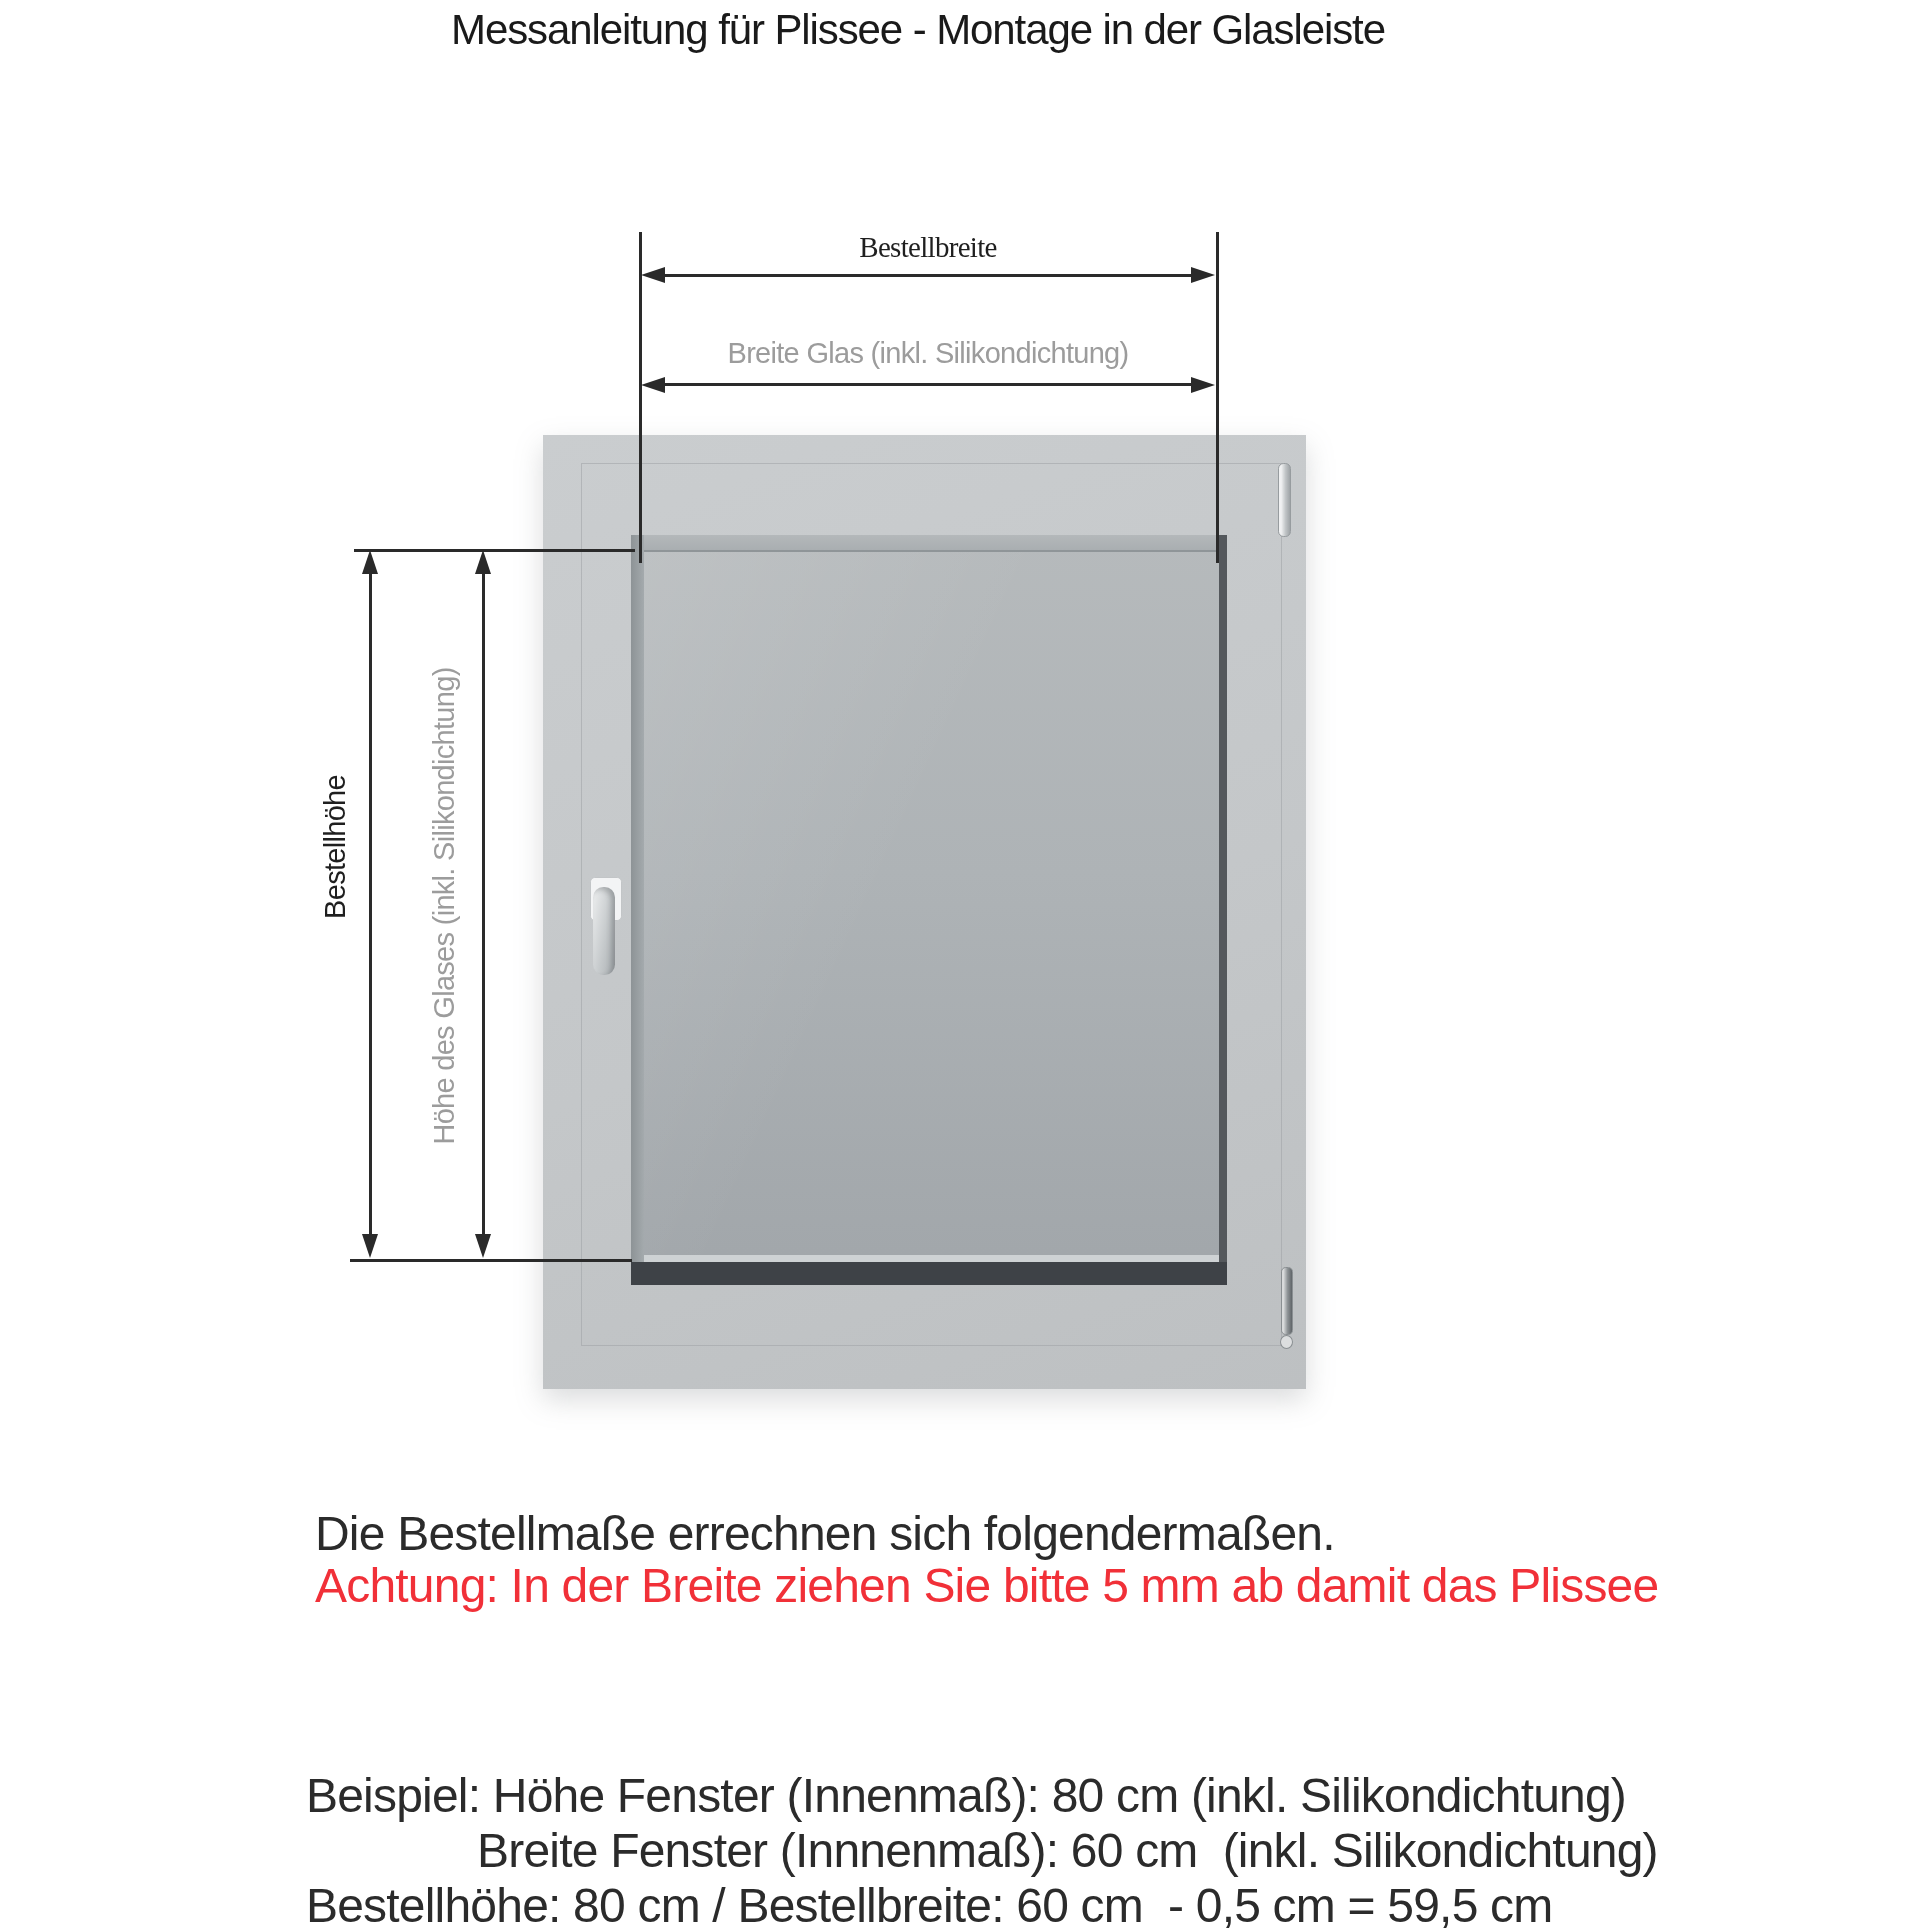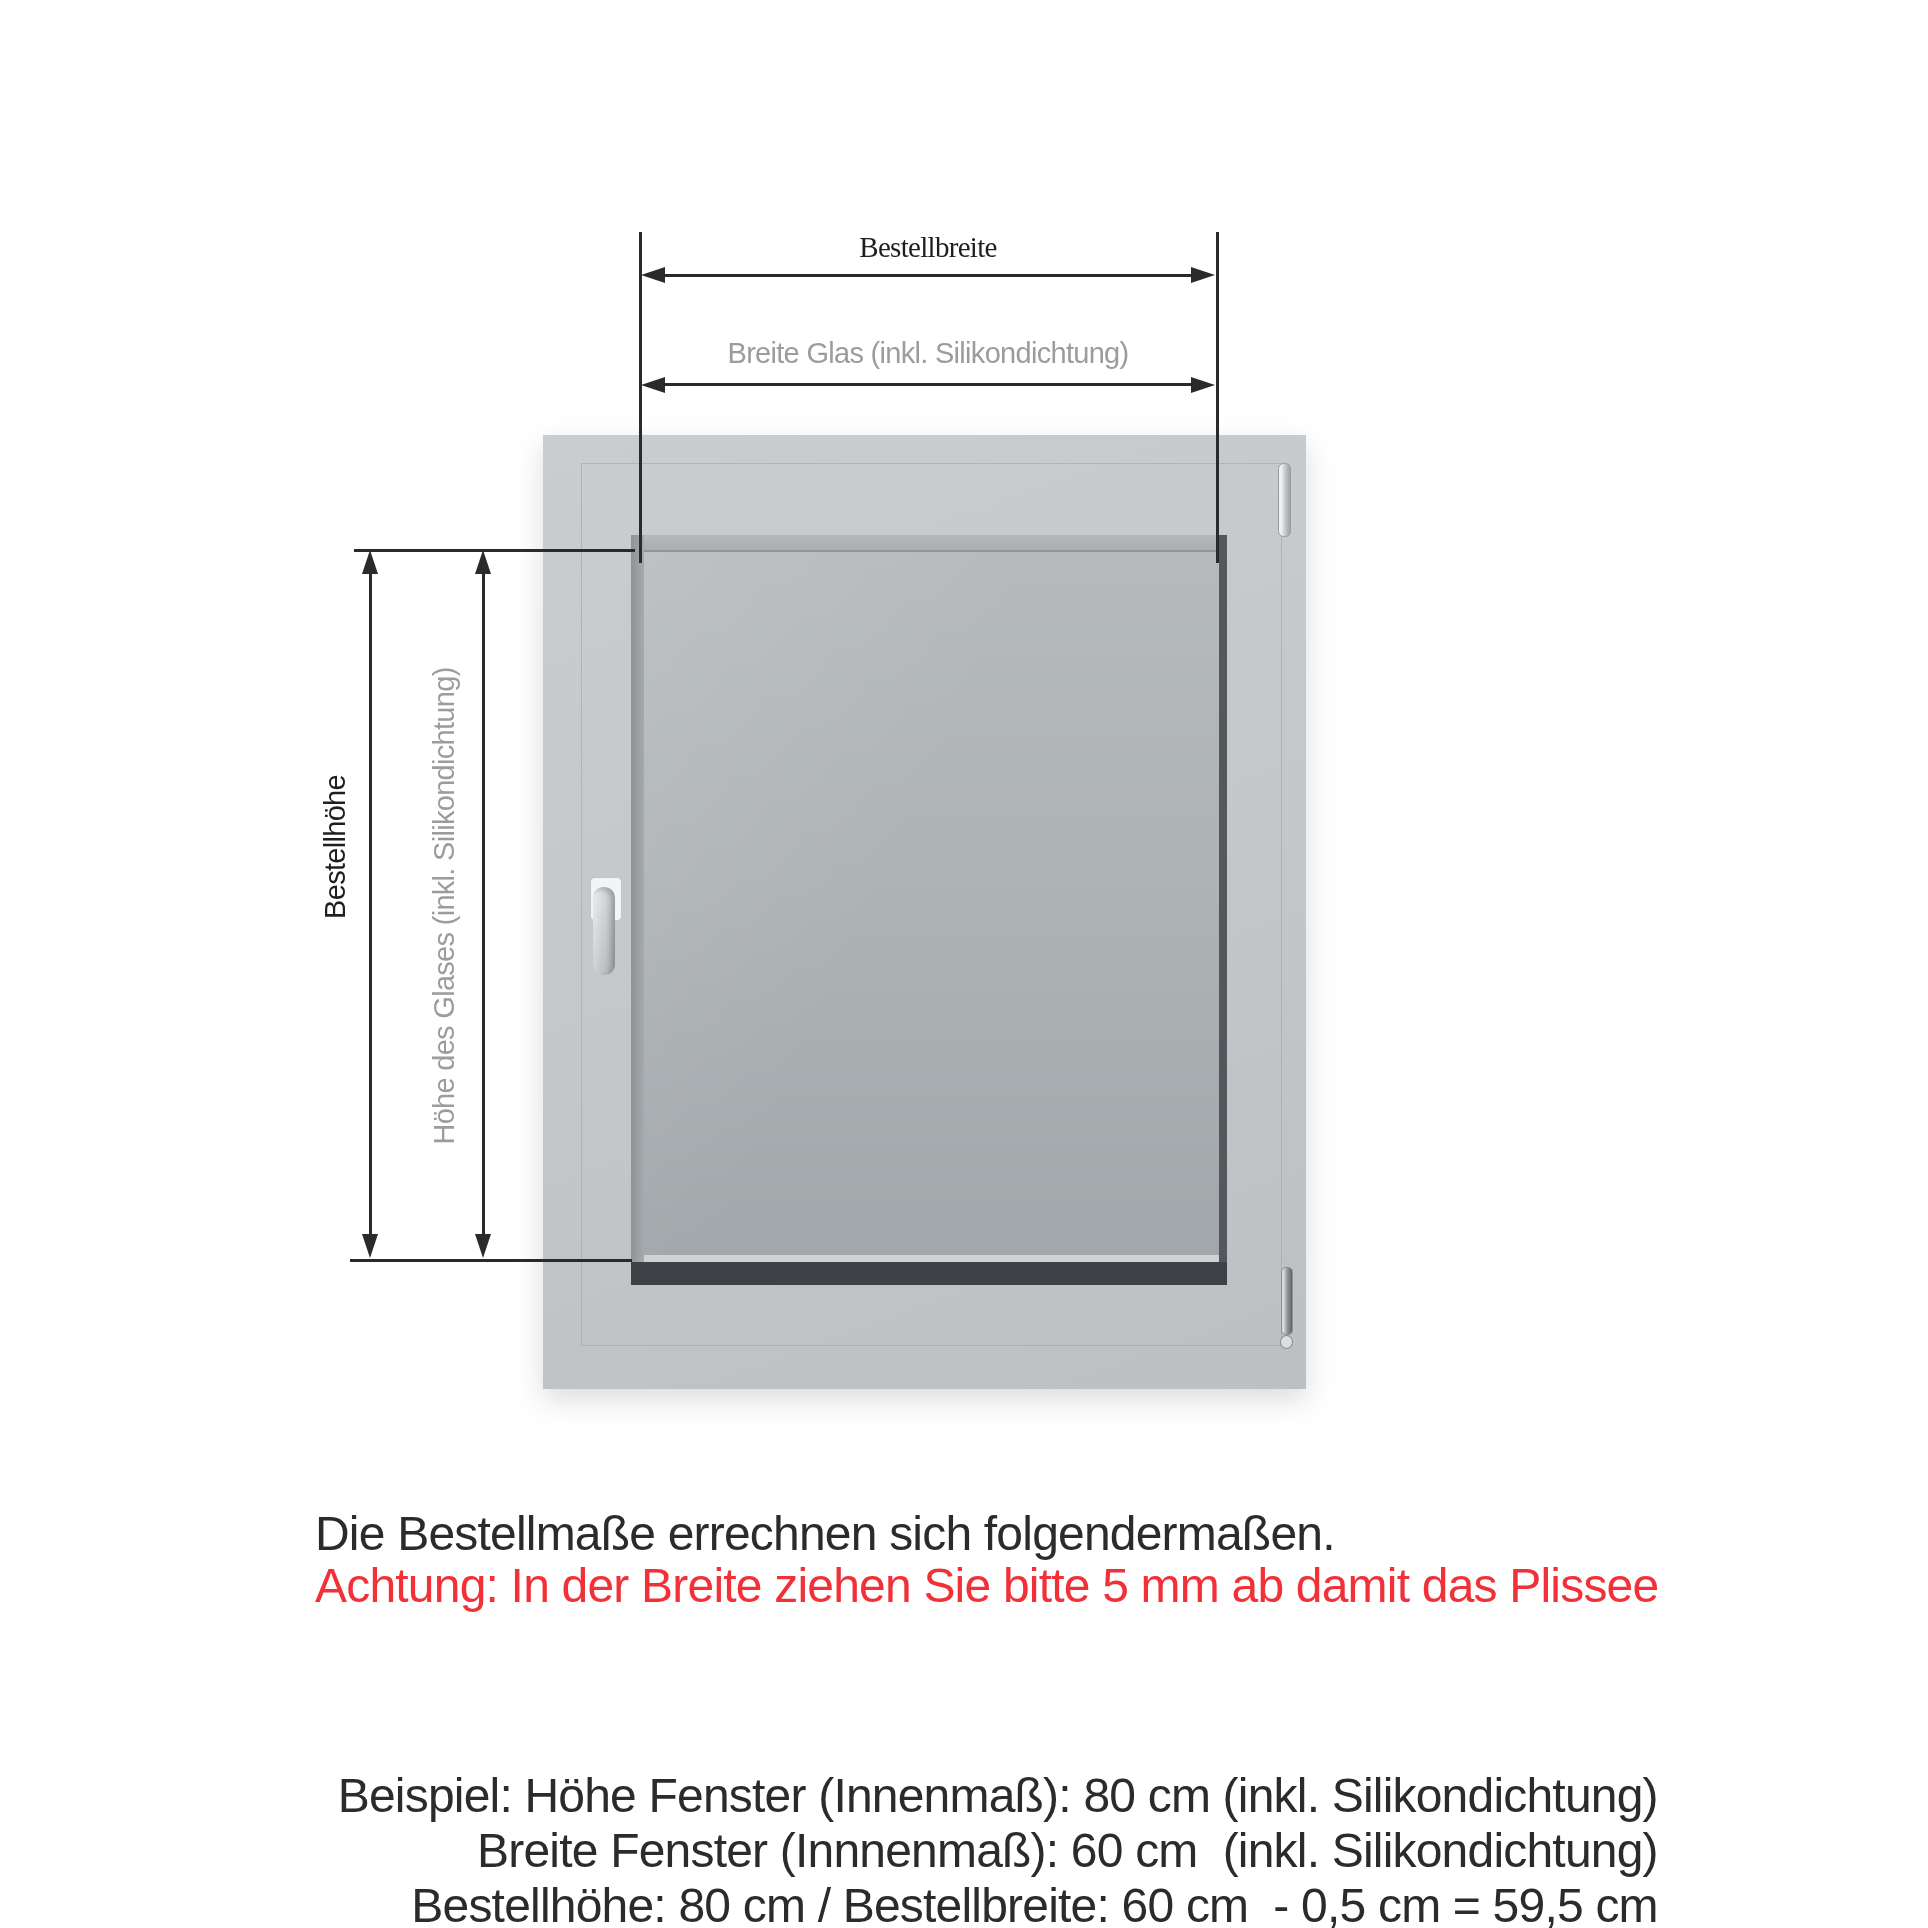--- a/index.html
+++ b/index.html
@@ -80,29 +80,30 @@
     transform:translate(-50%,-50%);color:#1f1f1f;
   }
   .mlabel.gray{color:var(--muted-gray,#9c9c9c);}
   .mlabel.vert{transform:translate(-50%,-50%) rotate(-90deg);}
 
   
   .copy{font-size:48px;letter-spacing:-0.8px;}
   .instructions{left:315px;top:1508px;}
   .instructions .line{line-height:52px;white-space:pre;}
   .example{left:306px;top:1768px;}
-  .example .line{line-height:55px;white-space:pre;text-align:right;}
+  .example .line{line-height:55px;white-space:pre;}
   .red{color:var(--warning-red,#f13038);}
   .indented{padding-left:171px;}
 </style>
 </head>
 <body>
 
 <div class="page">
 
+  <div class="abs title">Messanleitung für Plissee - Montage in der Glasleiste</div>
 
   <div class="abs window">
     <div class="abs window-inner-edge"></div>
     <div class="abs glass">
       <div class="abs bead-top"></div>
       <div class="abs bead-left"></div>
       <div class="abs bead-right"></div>
       <div class="abs bead-bottom"></div>
       <div class="abs glass-sheen"></div>
     </div>

